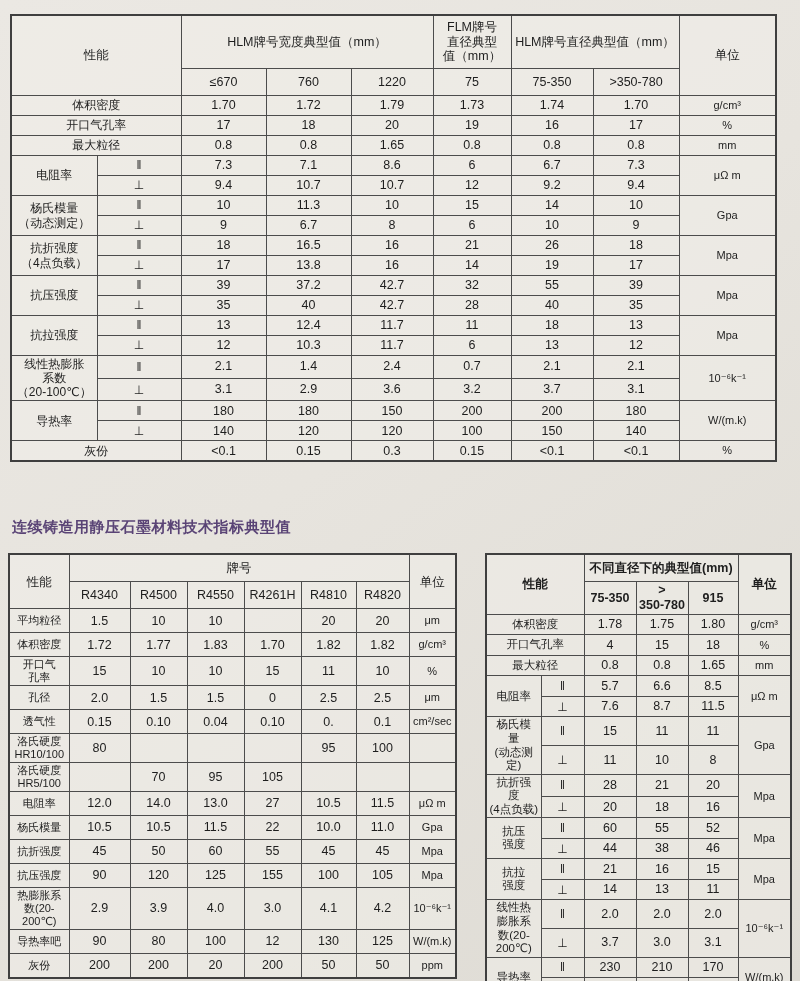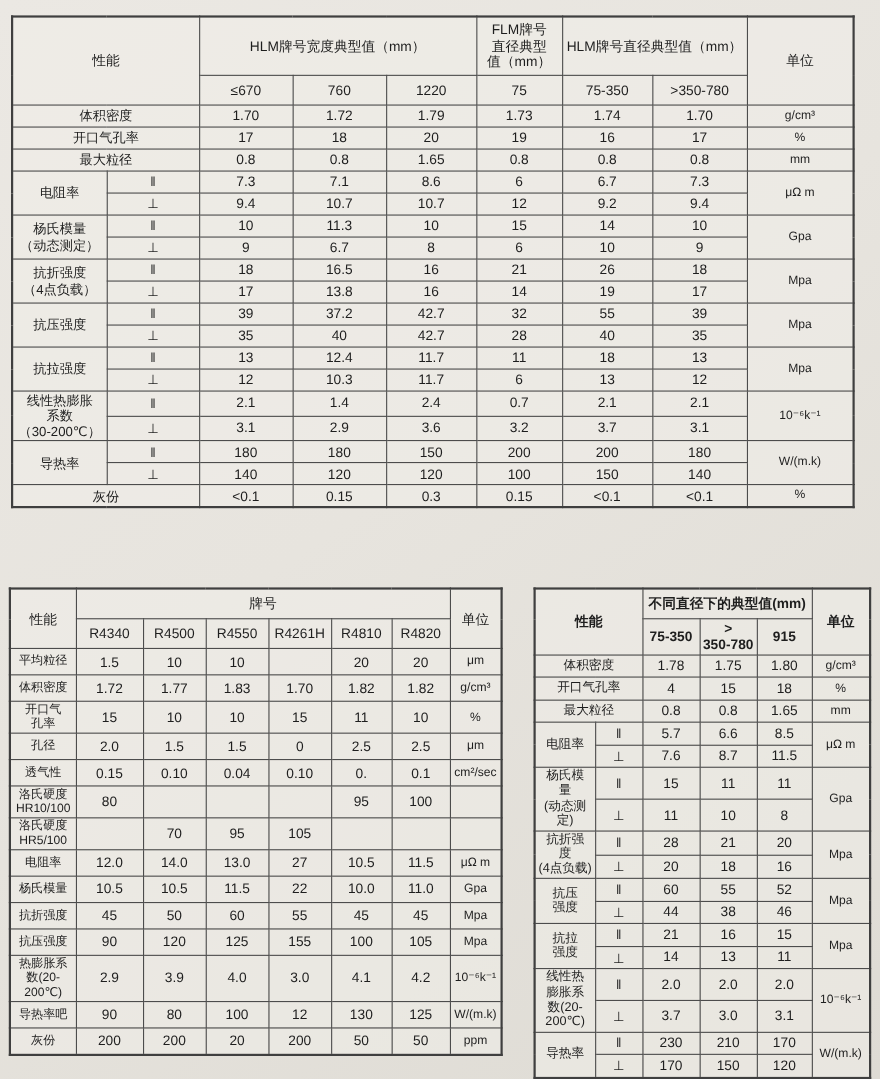--- a/index.html
+++ b/index.html
@@ -216,21 +216,21 @@
           <td>12</td>
           <td>10.3</td>
           <td>11.7</td>
           <td>6</td>
           <td>13</td>
           <td>12</td>
         </tr>
         <tr>
           <td rowspan="2" class="lbl">线性热膨胀
 系数
-（30-200℃）</td>
+（20-100℃）</td>
           <td class="sym">‖</td>
           <td>2.1</td>
           <td>1.4</td>
           <td>2.4</td>
           <td>0.7</td>
           <td>2.1</td>
           <td>2.1</td>
           <td rowspan="2" class="unit">10⁻⁶k⁻¹</td>
         </tr>
         <tr>
@@ -269,20 +269,21 @@
           <td>0.3</td>
           <td>0.15</td>
           <td>&lt;0.1</td>
           <td>&lt;0.1</td>
           <td class="unit">%</td>
         </tr>
       </tbody>
     </table>
 
   <div class="titles">
+    <h2 class="title purple" style="color: rgb(90, 68, 118);">连续铸造用静压石墨材料技术指标典型值</h2>
   </div>
 
   <div class="bottom">
     <table class="tbl" id="left-table">
         <colgroup>
           <col style="width: 60px;">
           <col style="width: 61px;">
           <col style="width: 57px;">
           <col style="width: 57px;">
           <col style="width: 57px;">

